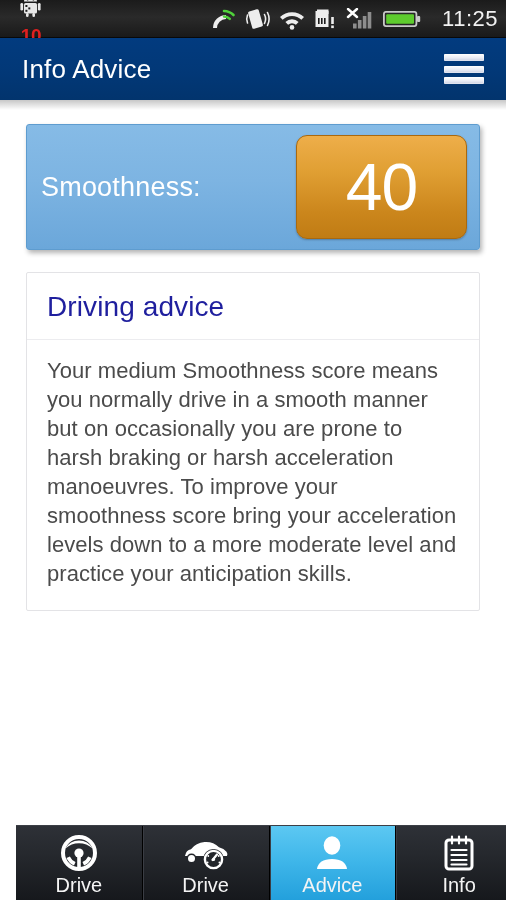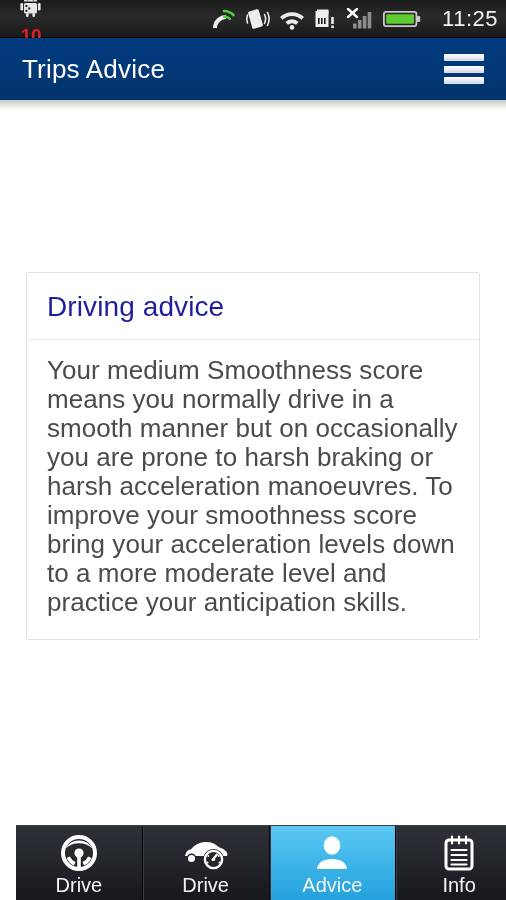--- a/index.html
+++ b/index.html
@@ -87,21 +87,21 @@
     padding:18px 20px 16px 20px;
     border-bottom:1px solid #ececef;
   }
   .advice-title{
     color:#1f1f9e; font-size:28px; letter-spacing:0.1px;
   }
   .advice-body{
     padding:16px 20px 22px 20px;
   }
   .advice-text{
-    color:#4b4b4b; font-size:26px; line-height:29px; letter-spacing:0.05px;
+    color:#4b4b4b; font-size:22px; line-height:29px; letter-spacing:0.05px;
   }
 
   
   .tabbar{
     position:absolute; left:16px; bottom:0; width:506px; height:75px;
     display:flex; background:#101114;
     border-top:1px solid #3c3f46;
   }
   .tab{
     flex:1 1 0; position:relative;
@@ -212,29 +212,35 @@
       <svg class="sb-ico" width="38" height="20" viewBox="0 0 38 20">
         <rect x="0.9" y="2.9" width="32.5" height="14.2" rx="2" fill="none" stroke="#c9c9c9" stroke-width="1.8"></rect>
         <rect x="34" y="7" width="3.2" height="6" rx="1" fill="#c9c9c9"></rect>
         <rect x="3.2" y="5.2" width="27.8" height="9.6" rx="1" fill="#5ecb2e"></rect>
       </svg>
       <span class="sb-clock">11:25</span>
     </div>
   </div>
 
   <div class="header">
-    <div class="header-title">Trips Advice</div>
+    <div class="header-title">Info Advice</div>
     <div class="hamburger">
       <span></span>
       <span></span>
       <span></span>
     </div>
   </div>
   <div class="header-shadow"></div>
 
+  <div class="score-card">
+    <div class="score-label">Smoothness:</div>
+    <div class="score-badge">
+      <span class="score-value">40</span>
+    </div>
+  </div>
 
   <div class="advice-card">
     <div class="advice-head">
       <div class="advice-title">Driving advice</div>
     </div>
     <div class="advice-body">
       <p class="advice-text">Your medium Smoothness score means you normally drive in a smooth manner but on occasionally you are prone to harsh braking or harsh acceleration manoeuvres. To improve your smoothness score bring your acceleration levels down to a more moderate level and practice your anticipation skills.</p>
     </div>
   </div>
 

